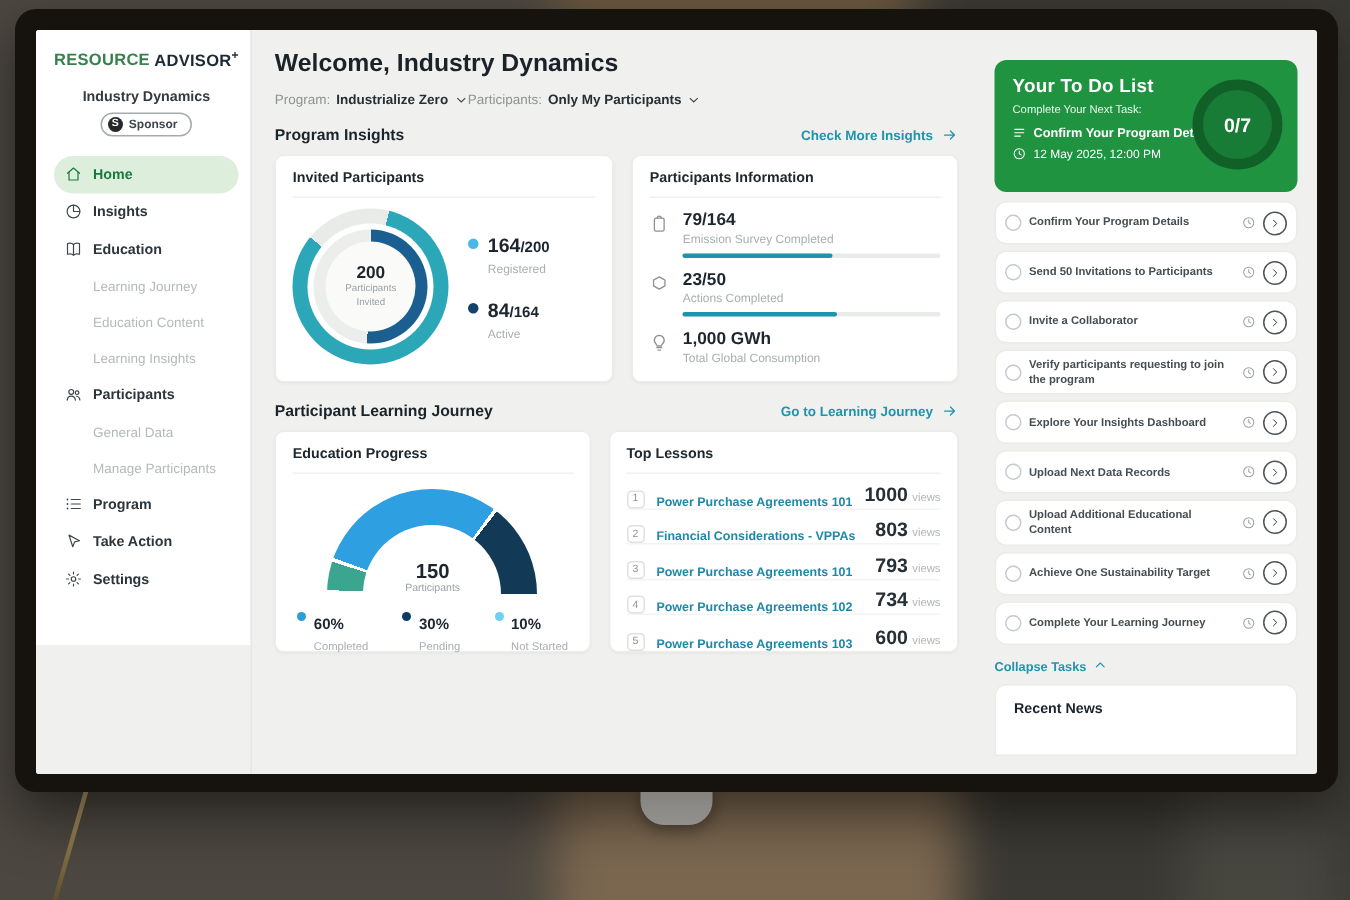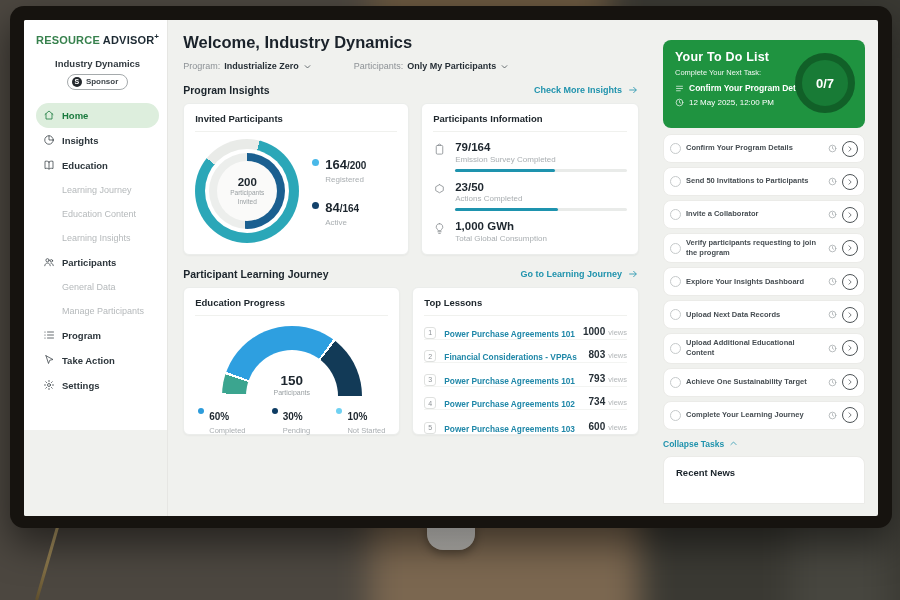--- a/index.html
+++ b/index.html
@@ -29,21 +29,21 @@
   .nav{margin-top:13px;list-style:none}
   .nav-item{display:flex;align-items:center;gap:7px;height:25px;padding:0 7px;font-size:9.5px;font-weight:bold;color:#2c353b;border-radius:13px;cursor:pointer}
   .nav-item.active{background:#ddeedd;color:#1a7a3e}
   .nav-item svg{width:12px;height:12px;stroke:#40484d;fill:none;stroke-width:1.6;stroke-linecap:round;stroke-linejoin:round;flex:0 0 auto}
   .nav-item.active svg{stroke:#1a7a3e}
   .nav-sub{display:flex;align-items:center;height:24px;padding-left:26px;font-size:9px;color:#b5b9bb;border-radius:12px;cursor:pointer}
 
   
   .main{flex:1;min-width:0;padding:13px 13px 0 15px}
   .welcome{font-size:16.5px;font-weight:bold;color:#1a222a}
-  .filters{display:flex;gap:42px;margin-top:9px;font-size:9px;align-items:center}
+  .filters{display:flex;margin-top:9px;font-size:9px;align-items:center}
   .filter{display:flex;align-items:center;cursor:pointer}
   .f-label{color:#8d9296}
   .f-value{font-weight:bold;color:#262f36;margin-left:4px}
   .filter svg{width:9px;height:9px;stroke:#3c444a;fill:none;stroke-width:2;margin-left:4px}
   .sec-head{display:flex;justify-content:space-between;align-items:center;margin-top:13px}
   .sec-title{font-size:10.5px;font-weight:bold;color:#1b242b}
   .sec-link{display:flex;align-items:center;gap:5px;font-size:9px;font-weight:bold;color:#2093ad;cursor:pointer}
   .sec-link svg{width:12px;height:10px;stroke:#2093ad;fill:none;stroke-width:2;stroke-linecap:round;stroke-linejoin:round}
   .cards{display:flex;gap:12px;margin-top:7px}
   .card{background:#fff;border:1px solid #ebedeb;border-radius:6px;padding:9px 11px;box-shadow:0 1px 2px rgba(0,0,0,.04)}
@@ -84,21 +84,21 @@
   .el-item{display:flex;gap:5px}
   .el-dot{width:6px;height:6px;border-radius:50%;margin-top:2px;flex:0 0 auto}
   .el-pct{font-size:10px;font-weight:bold;color:#1d262e;line-height:1}
   .el-lab{font-size:7.5px;color:#a9aeb1;margin-top:2px}
 
   .card-lessons{flex:1;height:148px;padding-bottom:0}
   .lesson-row{display:flex;align-items:flex-end;gap:8px;height:23.6px;border-bottom:1px solid #f3f4f2}
   .lesson-row:last-child{border-bottom:none}
   .rank{width:12px;height:12px;border:1px solid #dfe1df;border-radius:3px;font-size:7px;color:#8d9296;display:grid;place-items:center;flex:0 0 auto}
   .l-title{flex:1;font-size:8.3px;font-weight:bold;color:#1f87a8;white-space:nowrap;overflow:hidden;cursor:pointer}
-  .l-views{font-size:10px;font-weight:bold;color:#262f36}
+  .l-views{font-size:13px;font-weight:bold;color:#262f36}
   .l-suffix{font-size:7.5px;color:#b2b6b8;margin-left:3px}
 
   
   .rightcol{flex:0 0 226px;padding:20px 13px 0 11px}
   .todo-head{position:relative;background:#1f9340;border-radius:8px;padding:10px 12px;color:#fff;height:88px}
   .todo-title{font-size:12.5px;font-weight:bold;letter-spacing:.2px}
   .todo-sub{font-size:7.5px;margin-top:4px;opacity:.92}
   .todo-next{display:flex;gap:5px;align-items:center;font-size:8.5px;font-weight:bold;margin-top:6px}
   .todo-time{display:flex;gap:5px;align-items:flex-start;font-size:8px;margin-top:5px}
   .todo-head svg{width:9px;height:9px;stroke:#fff;fill:none;stroke-width:1.8;stroke-linecap:round;stroke-linejoin:round;flex:0 0 auto}

